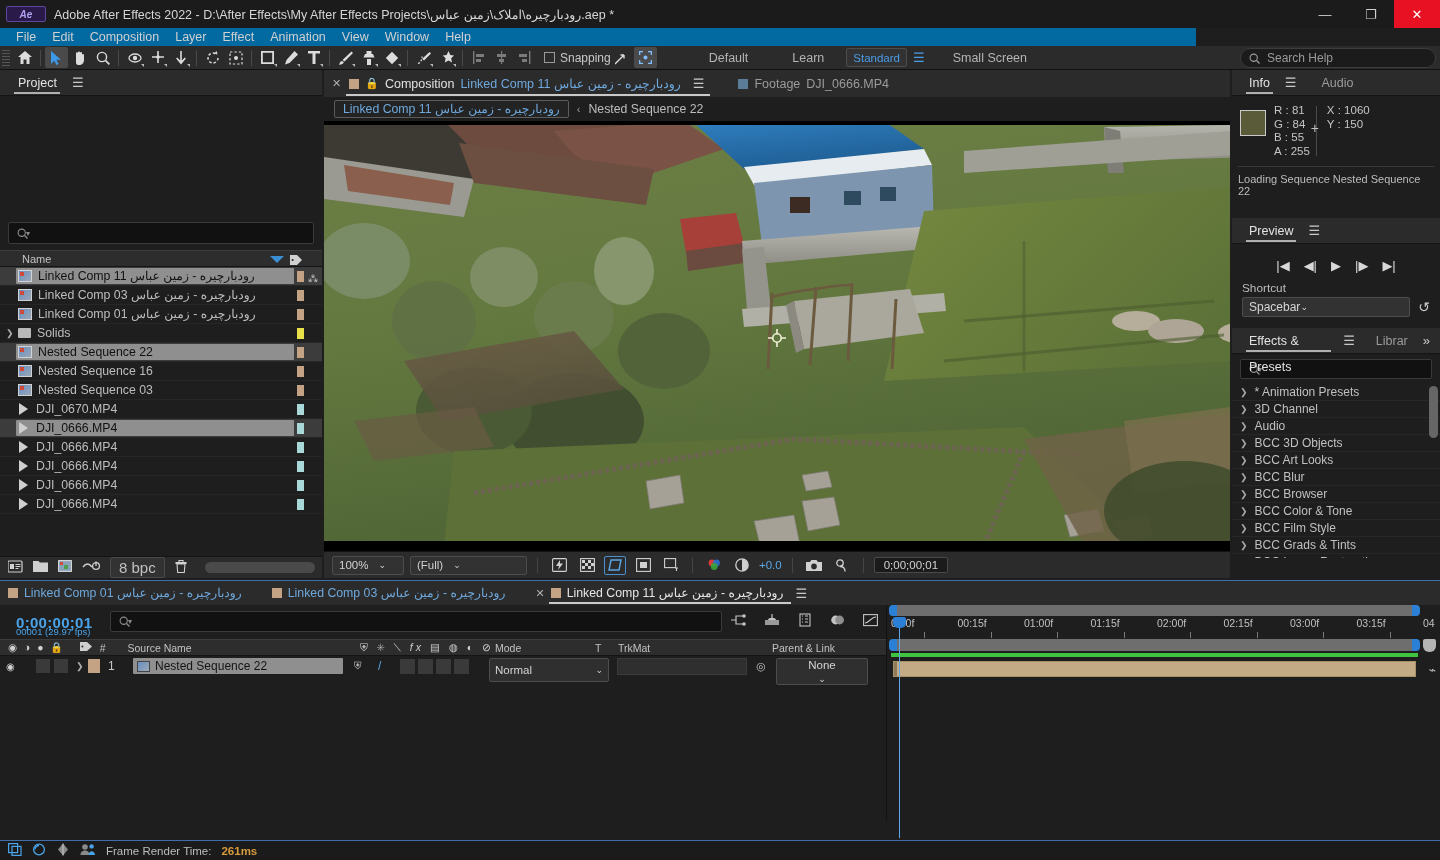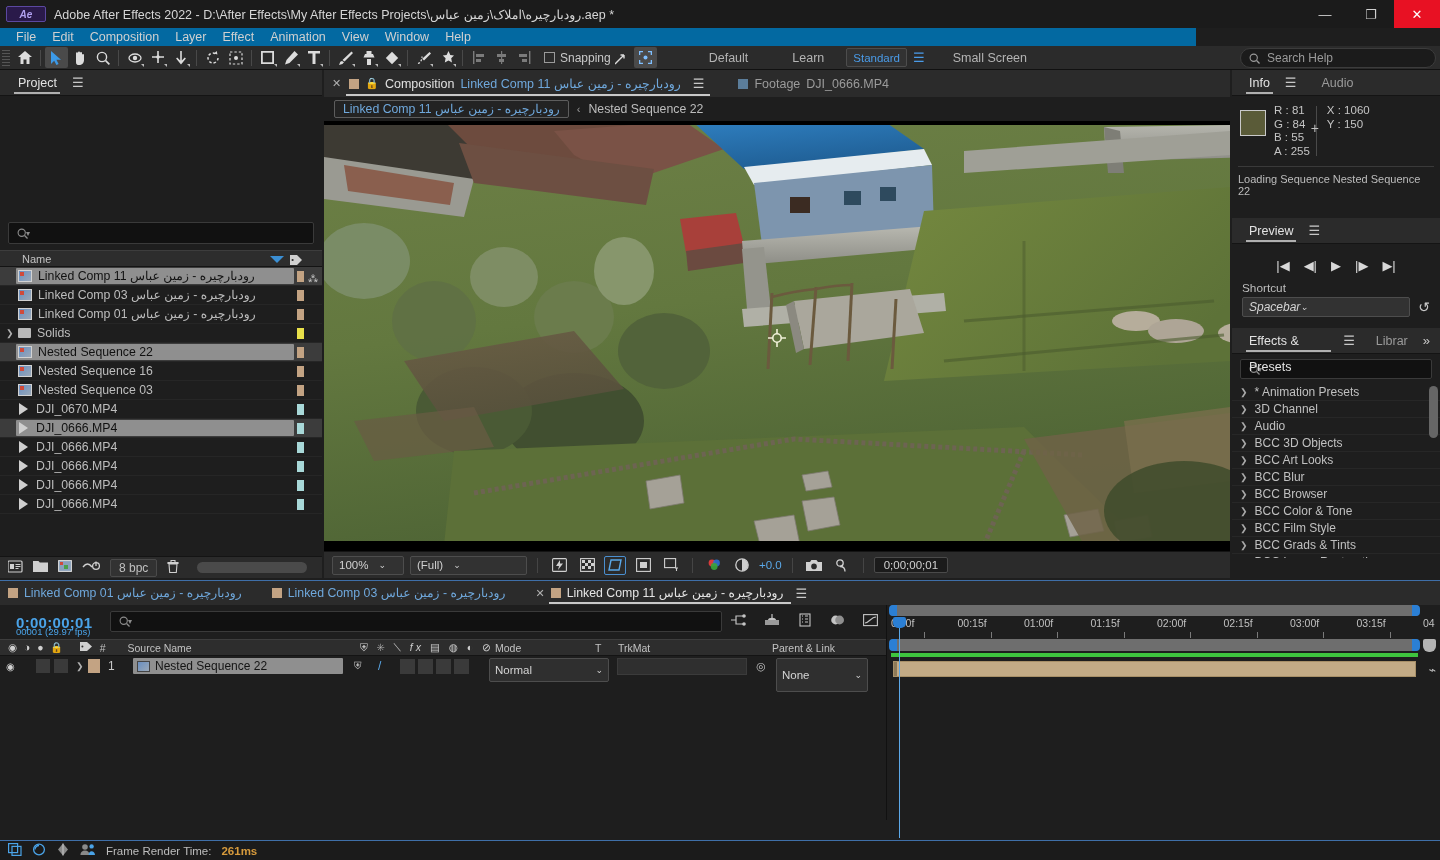--- a/index.html
+++ b/index.html
@@ -117,21 +117,21 @@
   .ico.folder { width: 13px; height: 10px; background: #b9b9b9; border-radius: 1px; margin-left: 18px; margin-right: 6px; }
   .plabel { z-index: 2; white-space: nowrap; overflow: hidden; }
   .prow .twist { position: absolute; left: 6px; color: #b0b0b0; font-size: 9px; z-index: 3; }
   .cbox { position: absolute; right: 18px; top: 4px; width: 7px; height: 11px; }
   .cbox.tan { background: #c3a383; } .cbox.yellow { background: #e8e04a; } .cbox.cyan { background: #a8d8d8; }
   .linkico { position: absolute; right: 4px; top: 4px; color: #c8c8c8; font-size: 9px; }
   .proj-footer {
     position: absolute; bottom: 0; left: 0; right: 0; height: 22px; background: #2b2b2b;
     border-top: 1px solid #141414; display: flex; align-items: center; gap: 10px; padding-left: 8px;
   }
-  .bpc { border: 1px solid #4a4a4a; border-radius: 2px; padding: 1px 8px; font-size: 12px; color: #c0c0c0; background: #323232; }
+  .bpc { border: 1px solid #4a4a4a; border-radius: 2px; padding: 1px 8px; font-size: 15px; color: #c0c0c0; background: #323232; }
   .scrollpill { width: 110px; height: 11px; background: #4a4a4a; border-radius: 6px; margin-left: 8px; }
 
   
   #comp { left: 324px; top: 70px; width: 906px; height: 508px; background: #1e1e1e; }
   .comp-tabrow { height: 27px; background: #2b2b2b; display: flex; align-items: center; padding-left: 8px; }
   .ctab { display: flex; align-items: center; gap: 6px; height: 27px; font-size: 12.5px; color: #e0e0e0; position: relative; padding-right: 6px; }
   .ctab .xc { color: #b0b0b0; font-size: 11px; margin-right: 2px; }
   .ctab .swatch { width: 10px; height: 10px; background: #c3a383; }
   .ctab.active::after { content:""; position:absolute; left:14px; right:6px; bottom:1px; height:2px; background:#c9c9c9; }
   .ctab .rtl { color: #6fa8dc; }
@@ -164,21 +164,21 @@
   .divline { width: 1px; background: #4a4a4a; margin: 2px 10px 2px 6px; }
   .xyblock { font-size: 11.5px; line-height: 13.5px; color: #c4c4c4; position: relative; }
   .plusmark { position: absolute; left: -16px; top: 18px; color: #c0c0c0; font-size: 14px; }
   .info-status { border-top: 1px solid #3a3a3a; margin: 8px 6px 0 6px; padding-top: 6px; font-size: 11px; color: #bdbdbd; }
 
   #previewpanel { left: 1232px; top: 218px; width: 208px; height: 108px; background: #1e1e1e; }
   .transport { display: flex; justify-content: center; align-items: center; gap: 14px; margin-top: 14px; color: #d8d8d8; font-size: 13px; }
   .shortcut-lbl { font-size: 11.8px; color: #bdbdbd; margin: 8px 0 2px 10px; }
   .shortcut-row { display: flex; align-items: center; gap: 8px; padding: 0 10px; }
   .shortcut-sel { flex: 1; height: 20px; background: #323232; border: 1px solid #4d4d4d; border-radius: 2px;
-    display: flex; align-items: center; padding: 0 6px; font-size: 12px; color: #d4d4d4; font-style: italic; }
+    display: flex; align-items: center; padding: 0 6px; font-size: 12px; color: #d4d4d4; }
 
   #fxpanel { left: 1232px; top: 328px; width: 208px; height: 250px; background: #1e1e1e; }
   .fx-search { margin: 5px 8px; height: 20px; background: #111; border: 1px solid #3a3a3a; border-radius: 2px;
     display: flex; align-items: center; padding-left: 8px; color: #8c8c8c; font-size: 11.5px; }
   .fx-list { position: relative; overflow: hidden; height: 174px; }
   .fxrow { height: 17px; display: flex; align-items: center; gap: 7px; padding-left: 8px; font-size: 12px;
     color: #c0c0c0; border-bottom: 1px solid #272727; }
   .fxrow .tw { color: #a8a8a8; font-size: 9px; }
   .fx-scroll { position: absolute; right: 2px; top: 2px; width: 9px; height: 52px; background: #666; border-radius: 5px; }
 
@@ -202,23 +202,23 @@
     display: flex; align-items: center; font-size: 10.5px; color: #c2c2c2; position: relative; }
   .tl-row { height: 20px; display: flex; align-items: center; position: relative; background: #1e1e1e; }
   .tl-srcbox { position: absolute; left: 133px; width: 210px; top: 2px; height: 16px; background: #8f8f8f;
     display: flex; align-items: center; padding-left: 22px; color: #141414; font-size: 12px; border-radius: 1px; }
   .tl-srcbox .vico { position: absolute; left: 4px; width: 13px; height: 11px;
     background: linear-gradient(135deg,#6a8fc0,#9aa8b8); border: 1px solid #444; }
   .modesel { position: absolute; left: 489px; top: 2px; width: 120px; height: 24px; background: #2f2f2f;
     border: 1px solid #4d4d4d; border-radius: 2px; display: flex; align-items: center; justify-content: space-between;
     padding: 0 5px; font-size: 11.5px; color: #d4d4d4; }
   .trkbox { position: absolute; left: 617px; top: 2px; width: 130px; height: 17px; background: #2f2f2f; border: 1px solid #3b3b3b; }
-  .parentsel { position: absolute; left: 776px; top: 2px; width: 92px; height: 34px; background: #2f2f2f;
+  .parentsel { position: absolute; left: 776px; top: 2px; width: 92px; height: 27px; background: #2f2f2f;
     border: 1px solid #4d4d4d; border-radius: 2px; display: flex; align-items: center; justify-content: space-between;
-    padding: 0 5px; font-size: 11.5px; color: #d4d4d4; }
+    padding: 0 5px; font-size: 11.5px; color: #d4d4d4; flex-direction: column; }
   .tl-graph { position: absolute; left: 886px; top: 24px; right: 0; bottom: 20px; background: #1e1e1e; border-left: 1px solid #111; }
   .workbar { position: absolute; left: 4px; right: 22px; top: 0; height: 11px; background: #6e6e6e; border-radius: 2px; }
   .workbar::before, .workbar::after { content:""; position:absolute; top:0; width:8px; height:11px; background:#2b7fd4; }
   .workbar::before { left: -2px; border-radius: 4px 0 0 4px; }
   .workbar::after { right: -2px; border-radius: 0 4px 4px 0; }
   .ruler { position: absolute; left: 0; right: 0; top: 12px; height: 22px; background: #1e1e1e; }
   .tick { position: absolute; top: 0; font-size: 10.5px; color: #c0c0c0; }
   .tickmark { position: absolute; top: 15px; width: 1px; height: 6px; background: #7a7a7a; }
   .ruler2 { position: absolute; left: 4px; right: 22px; top: 34px; height: 12px; background: #6e6e6e; border-radius: 2px; }
   .ruler2::before, .ruler2::after { content:""; position:absolute; top:0; width:8px; height:12px; background:#2b7fd4; }

